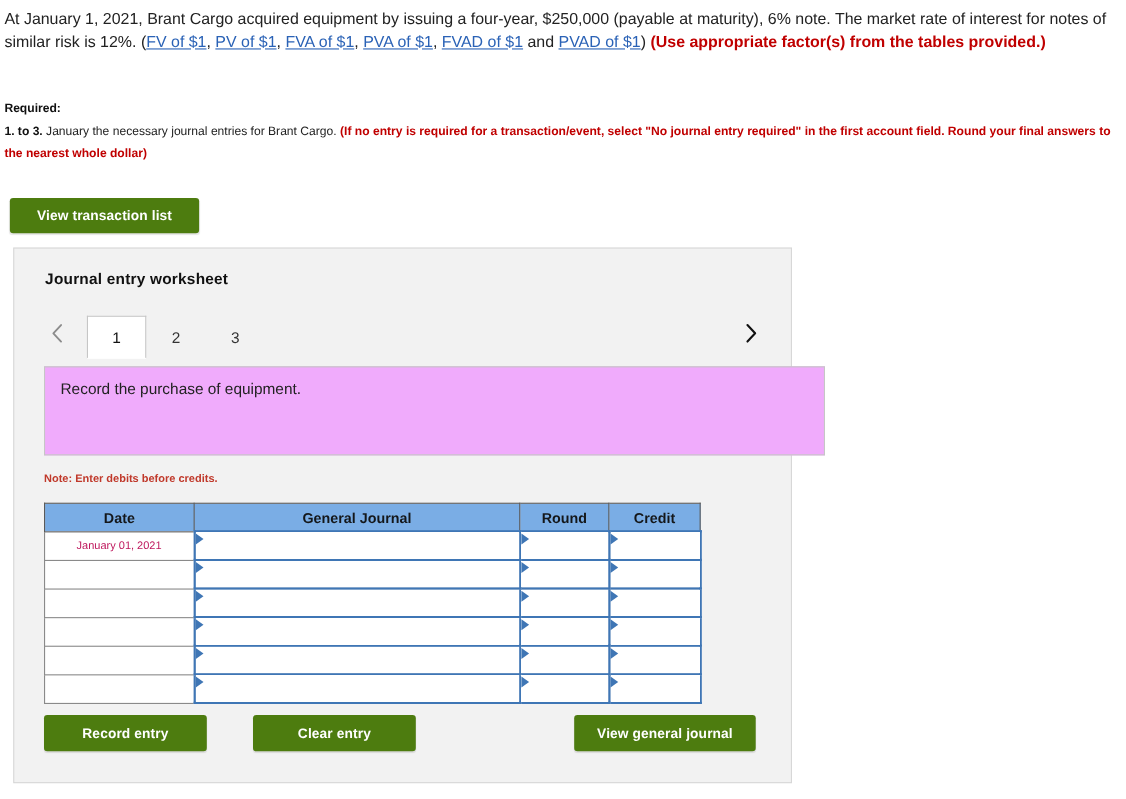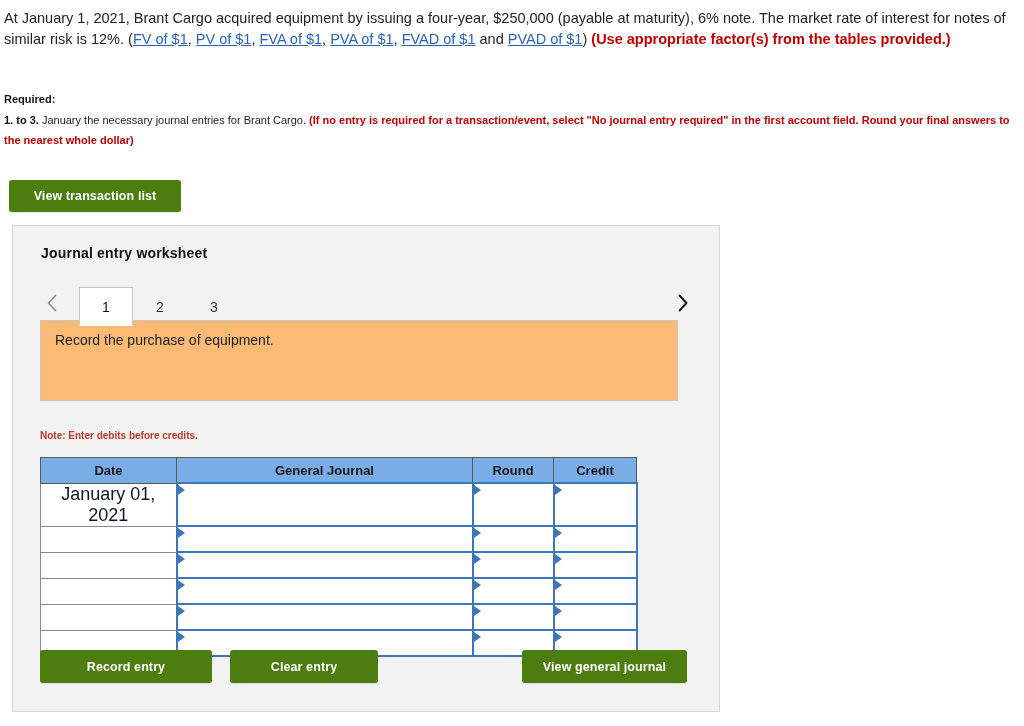--- a/index.html
+++ b/index.html
@@ -150,24 +150,24 @@
     border-bottom: 1px solid #ffffff;
     position: relative;
     z-index: 3;
     color: #111111;
   }
 
   
   .descbox {
     position: absolute;
     left: 40px;
-    top: 320px;
-    width: 638px;
+    top: 333px;
+    width: 710px;
     height: 81px;
-    background: #fdba74;
+    background: #f0abfc;
     border: 1px solid #c6c6c6;
     box-sizing: border-box;
   }
   .descbox .desc-text {
     position: absolute;
     left: 14px;
     top: 11px;
     font-size: 14px;
     color: #222222;
   }
@@ -210,22 +210,22 @@
   .col-date   { width: 136px; }
   .col-gj     { width: 296px; }
   .col-debit  { width: 81px;  }
   .col-credit { width: 83px;  }
 
   td.date-cell {
     border: 1px solid #8a8a8a;
     border-top: none;
     background: #ffffff;
     text-align: center;
-    font-size: 18px;
-    color: #0f172a;
+    font-size: 10px;
+    color: #be185d;
   }
   td.date-cell.first { border-top: none; }
 
   td.input-cell {
     border: 2px solid #3f76b5;
     background: #ffffff;
     position: relative;
   }
   td.input-cell .marker {
     position: absolute;
@@ -236,21 +236,21 @@
     border-top: 5px solid transparent;
     border-bottom: 5px solid transparent;
     border-left: 7px solid #3f76b5;
   }
 
   
   #record-entry {
     position: absolute;
     left: 40px;
     top: 650px;
-    width: 172px;
+    width: 148px;
     height: 33px;
   }
   #clear-entry {
     position: absolute;
     left: 230px;
     top: 650px;
     width: 148px;
     height: 33px;
   }
   #view-general-journal {

